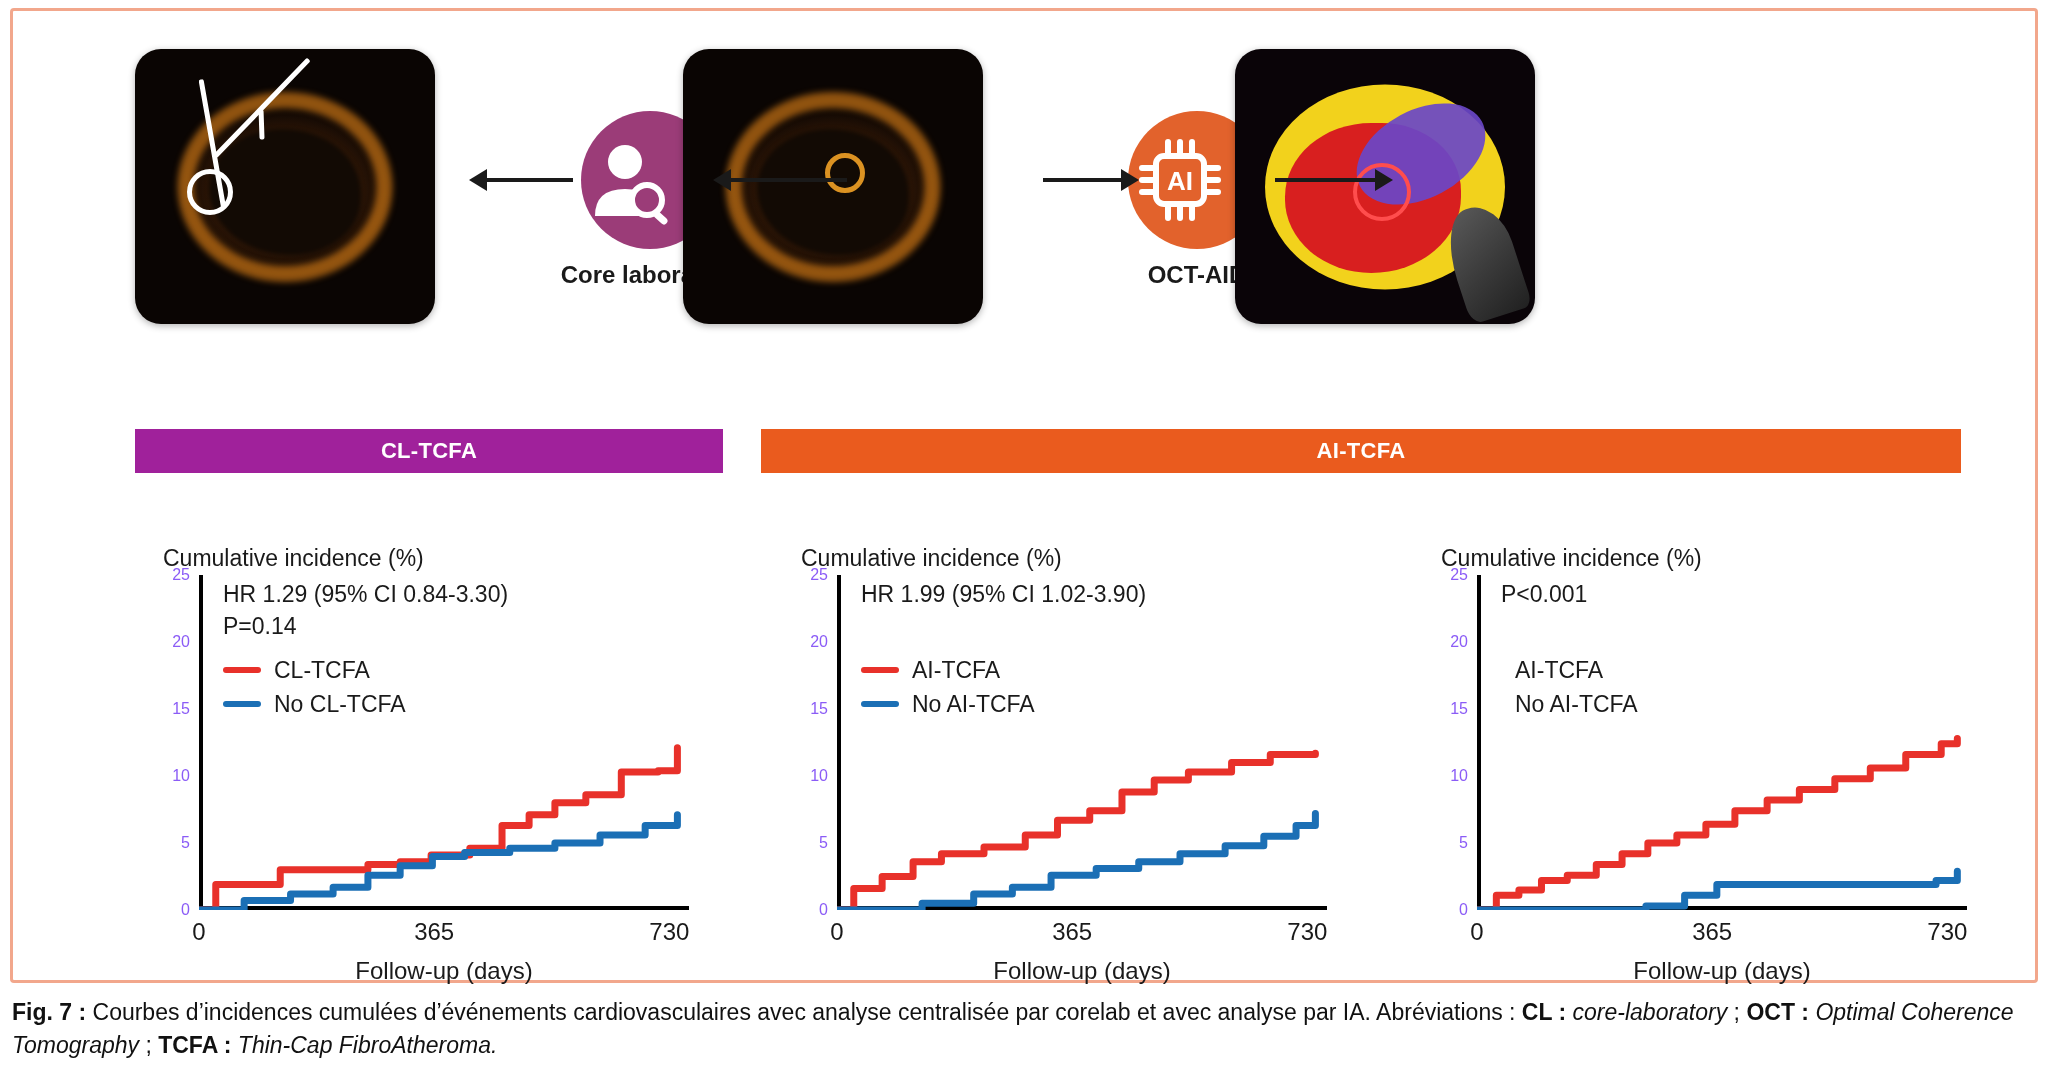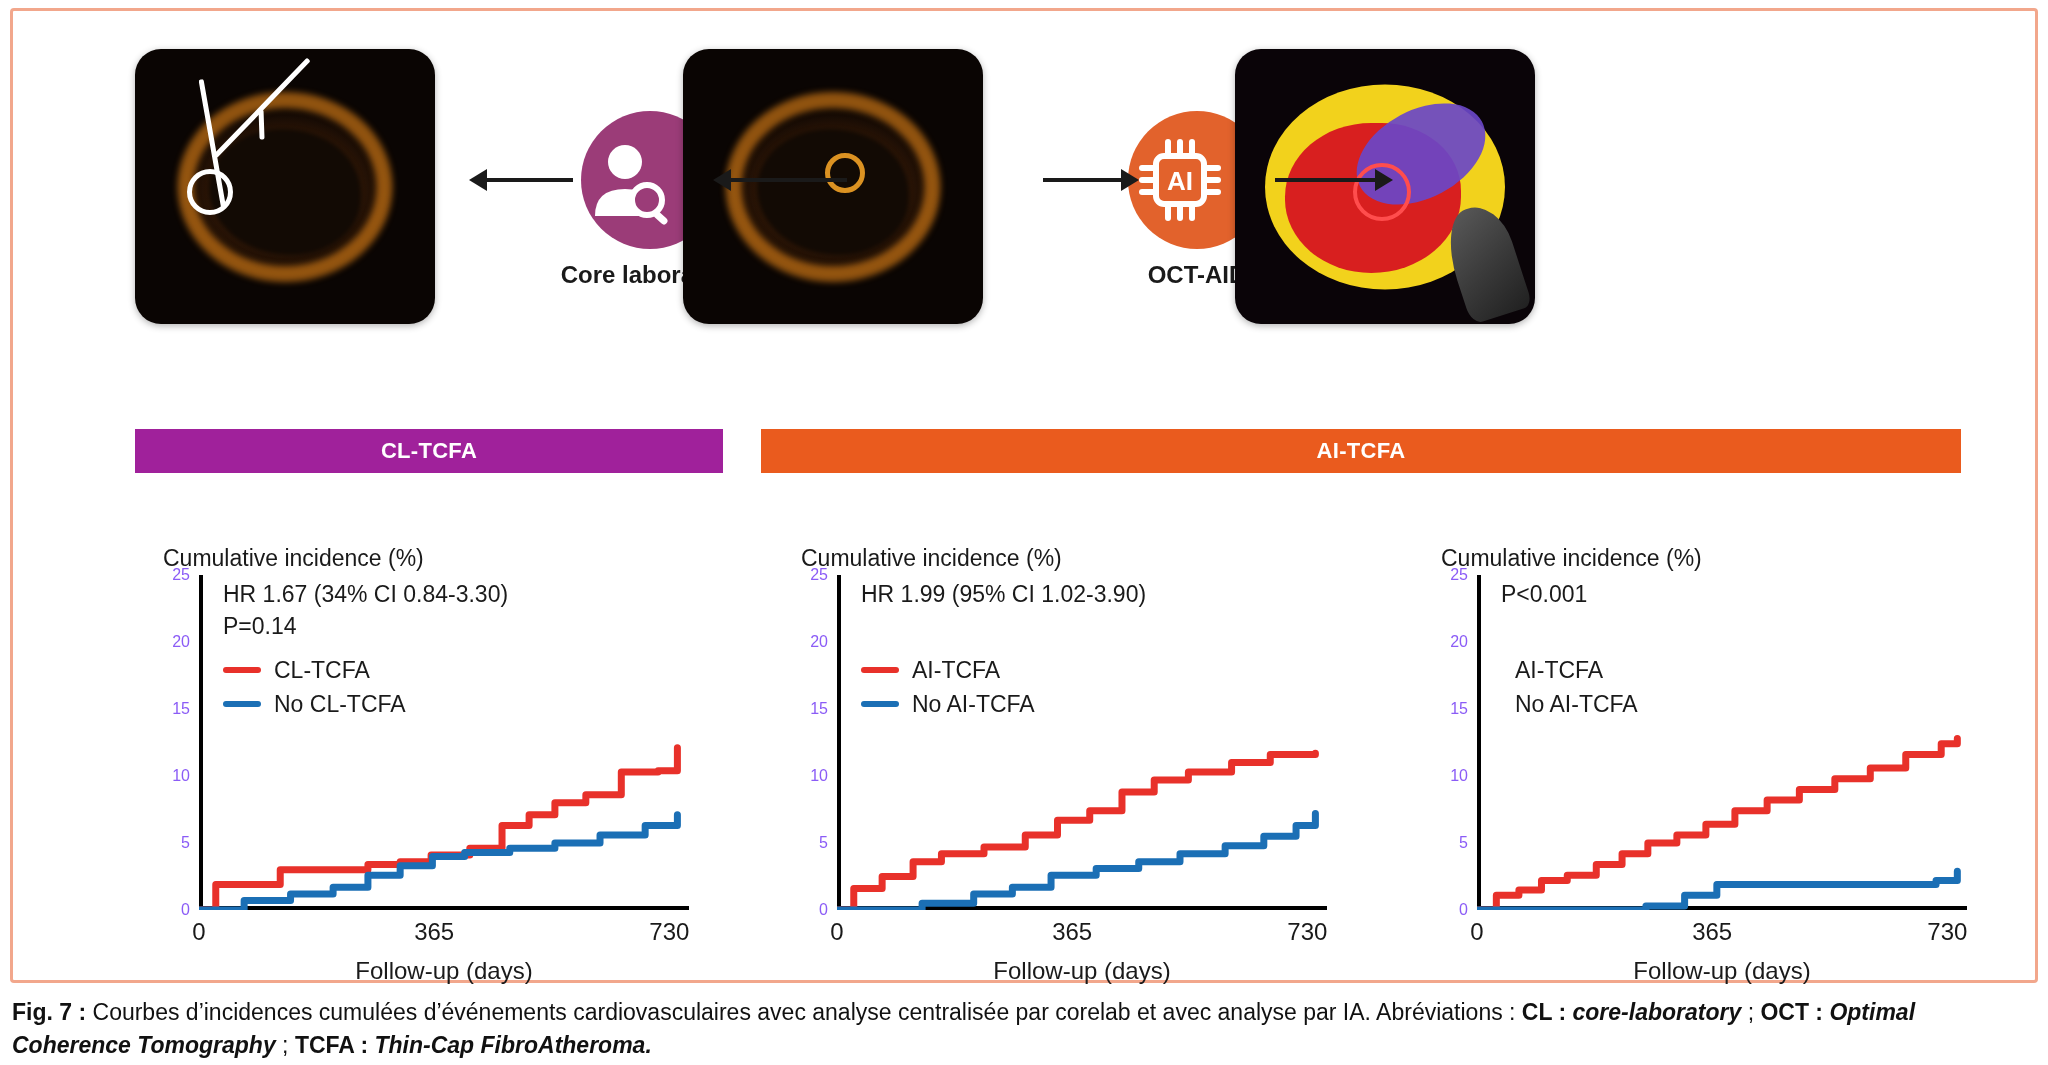--- a/index.html
+++ b/index.html
@@ -235,21 +235,21 @@
   
   .caption {
     position: absolute;
     left: 12px; top: 996px;
     width: 2024px;
     font-size: 23px;
     line-height: 1.45;
     color: #111;
   }
   .caption b { font-weight: bold; }
-  .caption i { font-style: italic; font-weight: bold; }
+  .caption i { font-style: italic; }
 </style>
 </head>
 <body>
 
 <div class="figure-frame">
 
   <div class="workflow">
 
     <div class="oct-thumb" id="thumb-1">
       <div class="oct-ring"></div>
@@ -331,21 +331,21 @@
       <div class="ytick" style="top:80%">5</div>
       <div class="ytick" style="top:100%">0</div>
       <div class="xtick" style="left:0%">0</div>
       <div class="xtick" style="left:48%">365</div>
       <div class="xtick" style="left:96%">730</div>
       <svg class="curve-svg" viewBox="0 0 490 335" preserveAspectRatio="none">
           <path d="M 0 335 L 14.18421052631579 335 L 14.18421052631579 335 L 16.763157894736842 335 L 16.763157894736842 309.54 L 77.36842105263158 309.54 L 77.36842105263158 309.54 L 81.23684210526315 309.54 L 81.23684210526315 294.8 L 161.1842105263158 294.8 L 161.1842105263158 294.8 L 168.92105263157896 294.8 L 168.92105263157896 289.44 L 193.42105263157896 289.44 L 193.42105263157896 289.44 L 201.1578947368421 289.44 L 201.1578947368421 286.76 L 226.94736842105263 286.76 L 226.94736842105263 286.76 L 232.1052631578947 286.76 L 232.1052631578947 280.06 L 261.1184210526316 280.06 L 261.1184210526316 280.06 L 270.7894736842106 280.06 L 270.7894736842106 273.36 L 293.35526315789474 273.36 L 293.35526315789474 273.36 L 303.0263157894737 273.36 L 303.0263157894737 250.57999999999998 L 322.3684210526316 250.57999999999998 L 322.3684210526316 250.57999999999998 L 330.10526315789474 250.57999999999998 L 330.10526315789474 239.86 L 348.1578947368421 239.86 L 348.1578947368421 239.86 L 355.89473684210526 239.86 L 355.89473684210526 227.8 L 377.17105263157896 227.8 L 377.17105263157896 227.8 L 386.8421052631579 227.8 L 386.8421052631579 219.76 L 412.6315789473684 219.76 L 412.6315789473684 219.76 L 422.30263157894734 219.76 L 422.30263157894734 196.98 L 451.3157894736842 196.98 L 451.3157894736842 196.98 L 459.0526315789474 196.98 L 459.0526315789474 195.64 L 478.39473684210526 195.64 L 478.39473684210526 172.86" fill="none" stroke="#e8312a" stroke-width="7" stroke-linejoin="round" stroke-linecap="round"></path>
           <path d="M 0 335 L 38.68421052631579 335 L 38.68421052631579 335 L 45.13157894736842 335 L 45.13157894736842 325.62 L 83.81578947368422 325.62 L 83.81578947368422 325.62 L 91.55263157894737 325.62 L 91.55263157894737 318.92 L 125.72368421052633 318.92 L 125.72368421052633 318.92 L 134.10526315789474 318.92 L 134.10526315789474 312.22 L 161.1842105263158 312.22 L 161.1842105263158 312.22 L 168.92105263157896 312.22 L 168.92105263157896 300.15999999999997 L 193.42105263157896 300.15999999999997 L 193.42105263157896 300.15999999999997 L 201.1578947368421 300.15999999999997 L 201.1578947368421 290.78 L 225.6578947368421 290.78 L 225.6578947368421 290.78 L 233.39473684210526 290.78 L 233.39473684210526 281.4 L 257.89473684210526 281.4 L 257.89473684210526 281.4 L 265.63157894736844 281.4 L 265.63157894736844 277.38 L 303.0263157894737 277.38 L 303.0263157894737 277.38 L 310.7631578947368 277.38 L 310.7631578947368 273.36 L 348.1578947368421 273.36 L 348.1578947368421 273.36 L 355.89473684210526 273.36 L 355.89473684210526 268 L 393.2894736842106 268 L 393.2894736842106 268 L 401.0263157894737 268 L 401.0263157894737 259.96000000000004 L 438.42105263157896 259.96000000000004 L 438.42105263157896 259.96000000000004 L 446.15789473684214 259.96000000000004 L 446.15789473684214 250.57999999999998 L 478.39473684210526 250.57999999999998 L 478.39473684210526 239.86" fill="none" stroke="#1b6fb5" stroke-width="7" stroke-linejoin="round" stroke-linecap="round"></path>
         </svg>
       <div class="stats">
-        <div>HR 1.67 (34% CI 0.84-3.30)</div>
+        <div>HR 1.29 (95% CI 0.84-3.30)</div>
         <div>P=0.14</div>
       </div>
       <div class="legend">
         <div class="legend-row">
           <span class="legend-swatch" style="background:#e8312a"></span>
           <span>CL-TCFA</span>
         </div>
         <div class="legend-row">
           <span class="legend-swatch" style="background:#1b6fb5"></span>
           <span>No CL-TCFA</span>

